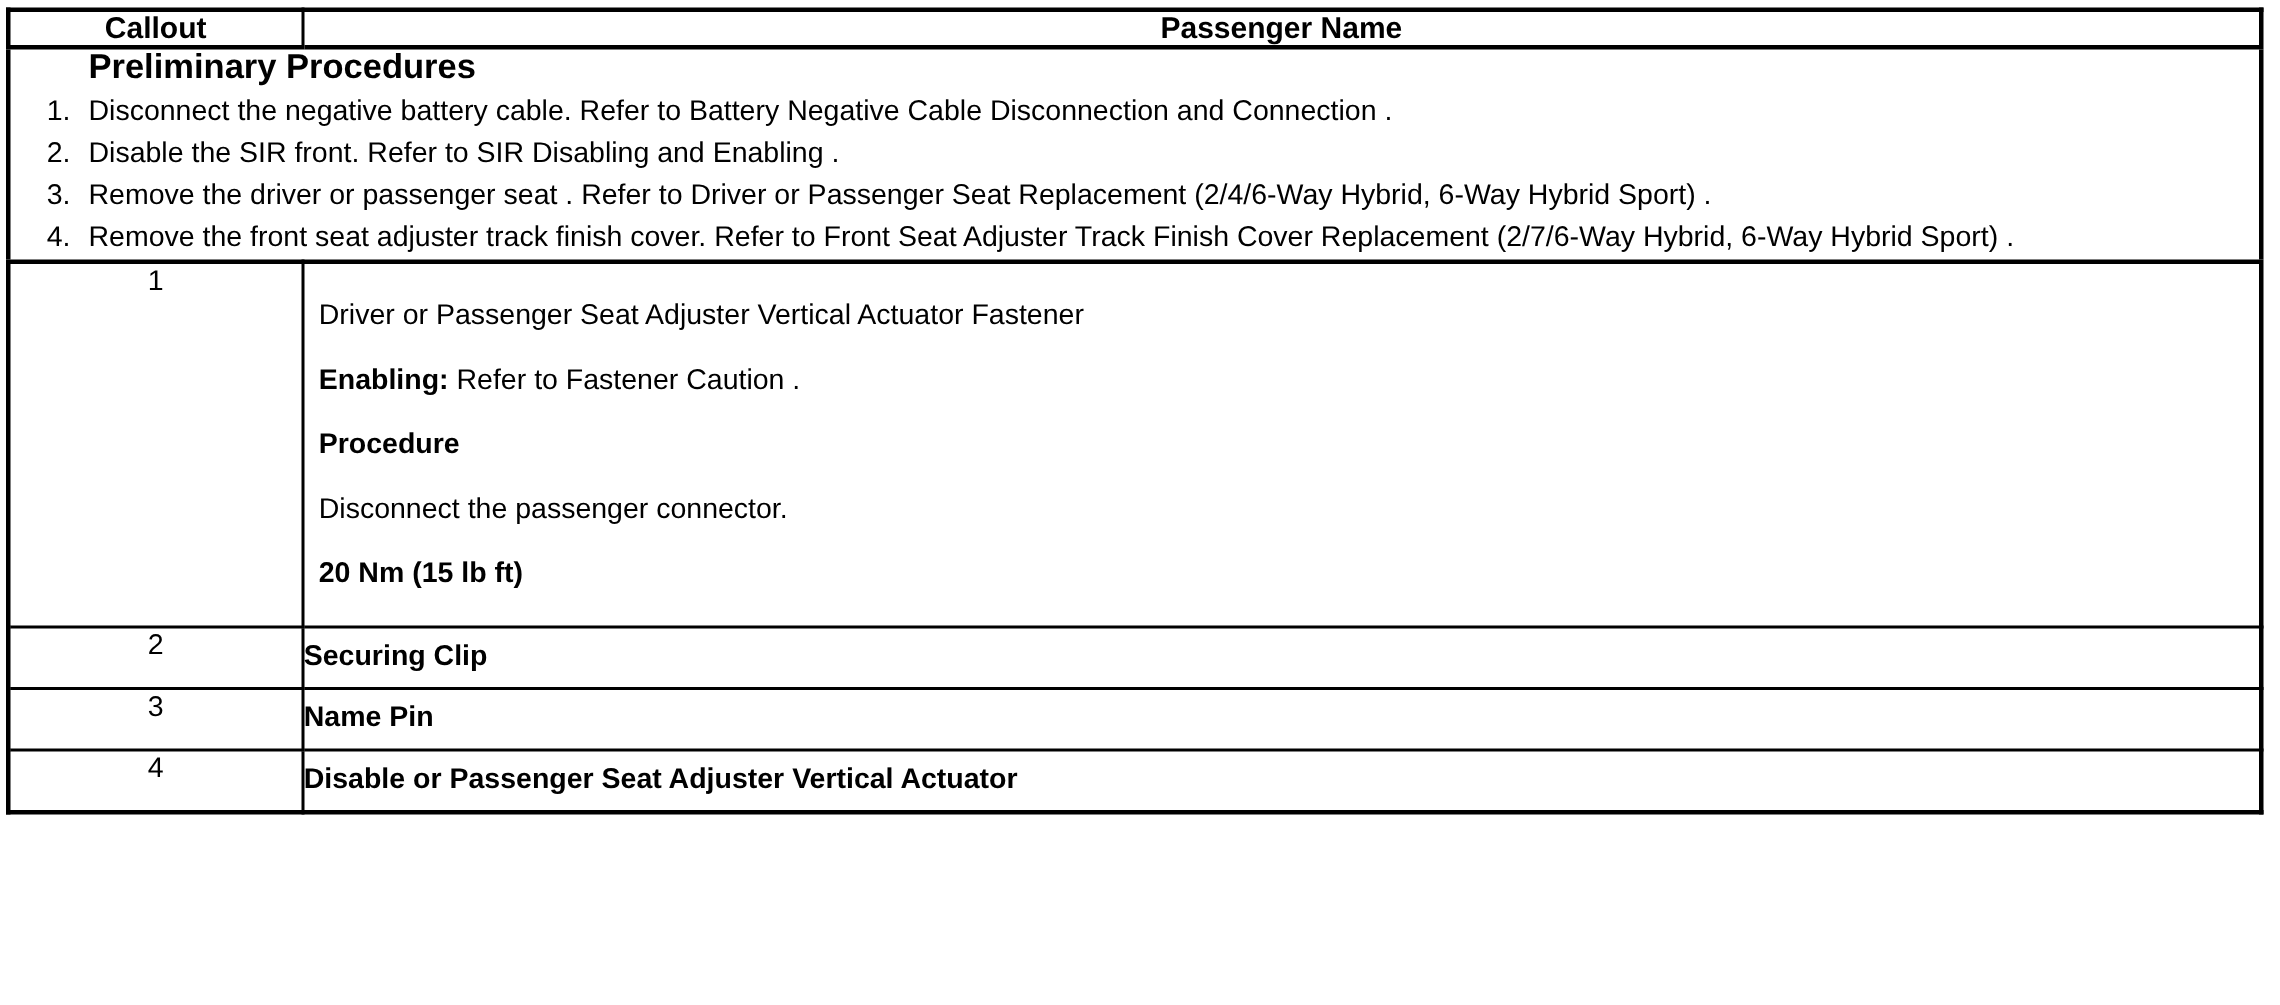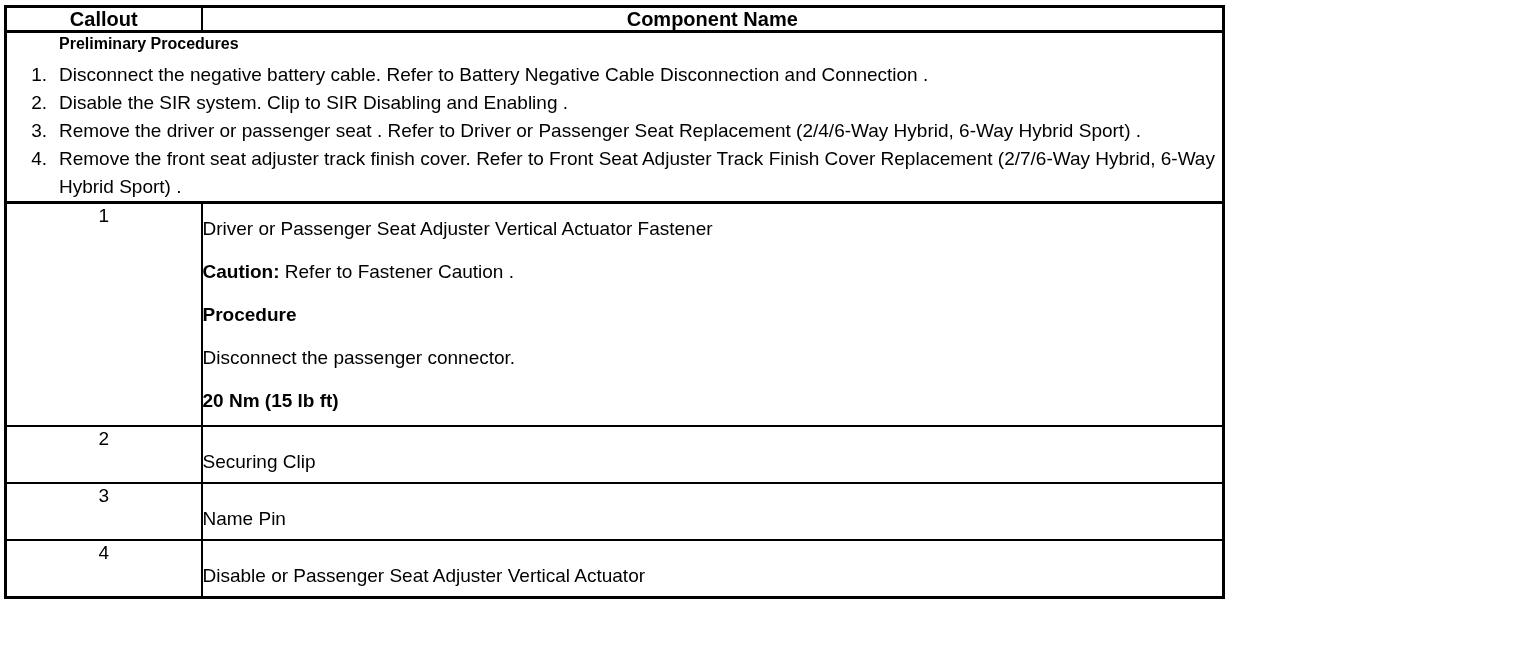--- a/index.html
+++ b/index.html
@@ -22,21 +22,21 @@
     height: 670px;
     background: #ffffff;
     box-sizing: border-box;
   }
 
   
   .callout-table {
     position: absolute;
     left: 4px;
     top: 5px;
-    width: 1221px;
+    width: 1505px;
     border-collapse: collapse;
     table-layout: fixed;
     border: 3px solid #000000;
     background: #ffffff;
   }
 
   .callout-table col.col-callout { width: 196px; }
   .callout-table col.col-name    { width: auto;  }
 
   .callout-table td,
@@ -59,21 +59,21 @@
     border-right: 2px solid #000000;
   }
 
   
   .prelim-cell {
     border-bottom: 3px solid #000000;
     padding: 12px 10px 14px 10px;
   }
   .prelim-title {
     font-weight: bold;
-    font-size: 16px;
+    font-size: 23px;
     line-height: 22px;
     margin: 0 0 6px 52px;
   }
   .prelim-list {
     list-style: none;
     margin: 0;
     padding: 0;
   }
   .prelim-list li {
     position: relative;
@@ -112,88 +112,89 @@
   .row-minor .cell-callout,
   .row-minor .cell-name {
     border-bottom: 2px solid #000000;
   }
   .row-last .cell-callout,
   .row-last .cell-name {
     border-bottom: none;
   }
 
   .detail-block {
-    margin: 0;
+    margin: 10px;
     padding: 4px 0 2px 0;
   }
   .detail-block p {
     margin: 0 0 0 0;
     padding: 9px 0 10px 0;
     font-size: 19px;
     line-height: 24px;
   }
   .detail-block p.b { font-weight: bold; }
   .detail-block p .lead { font-weight: bold; }
 
   .single-line {
-    padding: 23px 0 8px 0;
-    font-size: 19px;
-    line-height: 24px;
+    padding: 7px 0 8px 0;
+    font-size: 19px;
+    line-height: 24px;
+    font-weight: bold;
   }
 </style>
 </head>
 <body>
 
 <div class="page">
 
   <table class="callout-table">
     <colgroup>
       <col class="col-callout">
       <col class="col-name">
     </colgroup>
 
     <thead>
       <tr>
         <th class="hdr-cell callout-hdr">Callout</th>
-        <th class="hdr-cell">Component Name</th>
+        <th class="hdr-cell">Passenger Name</th>
       </tr>
     </thead>
 
     <tbody>
 
       <tr>
         <td class="prelim-cell" colspan="2">
           <div class="prelim-title">Preliminary Procedures</div>
           <ol class="prelim-list">
             <li>
               <span class="num">1.</span>
               <span>Disconnect the negative battery cable. Refer to Battery Negative Cable Disconnection and Connection .</span>
             </li>
             <li>
               <span class="num">2.</span>
-              <span>Disable the SIR system. Clip to SIR Disabling and Enabling .</span>
+              <span>Disable the SIR front. Refer to SIR Disabling and Enabling .</span>
             </li>
             <li>
               <span class="num">3.</span>
               <span>Remove the driver or passenger seat . Refer to Driver or Passenger Seat Replacement (2/4/6-Way Hybrid, 6-Way Hybrid Sport) .</span>
             </li>
             <li>
               <span class="num">4.</span>
               <span>Remove the front seat adjuster track finish cover. Refer to Front Seat Adjuster Track Finish Cover Replacement (2/7/6-Way Hybrid, 6-Way Hybrid Sport) .</span>
             </li>
           </ol>
         </td>
       </tr>
 
       <tr class="row-major">
         <td class="cell-callout">1</td>
         <td class="cell-name">
           <div class="detail-block">
             <p>Driver or Passenger Seat Adjuster Vertical Actuator Fastener</p>
-            <p><span class="lead">Caution:</span> <span>Refer to Fastener Caution .</span></p>
+            <p><span class="lead">Enabling:</span> <span>Refer to Fastener Caution .</span></p>
             <p class="b">Procedure</p>
             <p>Disconnect the passenger connector.</p>
             <p class="b">20 Nm (15 lb ft)</p>
           </div>
         </td>
       </tr>
 
       <tr class="row-minor">
         <td class="cell-callout">2</td>
         <td class="cell-name">

